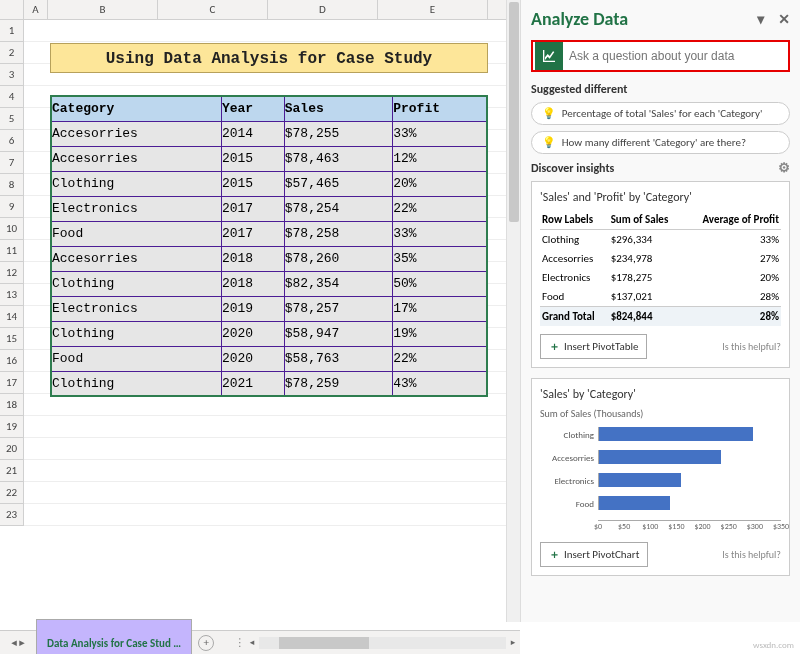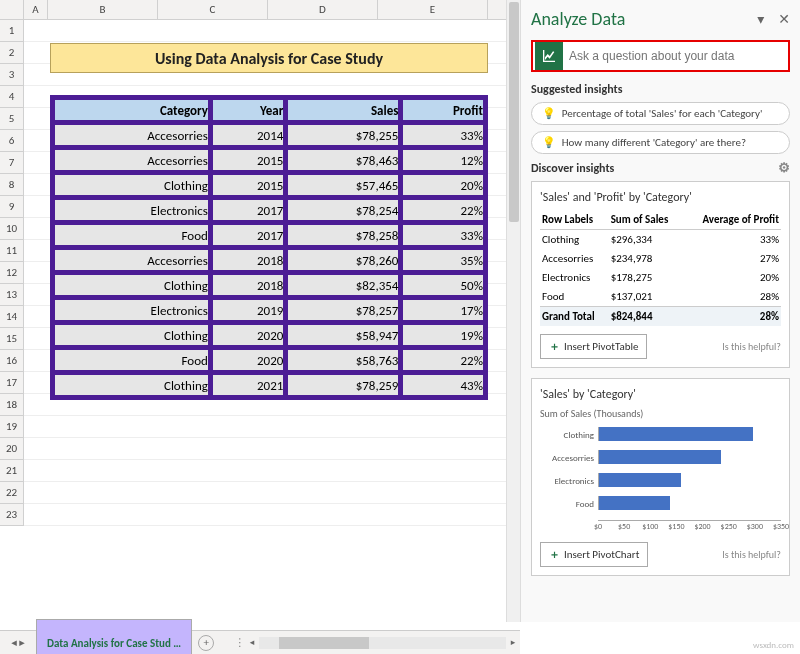--- a/index.html
+++ b/index.html
@@ -14,45 +14,45 @@
 .col-h { border-right: 1px solid #d0d0d0; text-align: center; line-height: 20px; color: #444; font-size: 11px; }
 .col-h.A { width: 24px; }
 .col-h.B { width: 110px; }
 .col-h.C { width: 110px; }
 .col-h.D { width: 110px; }
 .col-h.E { width: 110px; }
 
 .grid-body { display: flex; }
 .row-headers { width: 24px; background: #f3f2f1; }
 .row-h { height: 22px; border-bottom: 1px solid #d0d0d0; border-right: 1px solid #d0d0d0; text-align: center; font-size: 11px; color: #444; line-height: 22px; }
-.cells { position: relative; width: 490px; }
+.cells { position: relative; width: 490px; font-family: Liberation Mono, monospace; }
 .cells .gridline-row { height: 22px; border-bottom: 1px solid #eee; }
 
 .title-banner { position: absolute; left: 26px; top: 23px; width: 438px; height: 30px; background: #fde699; border: 1px solid #b7a15b; text-align: center; font-weight: bold; font-size: 16px; line-height: 30px; color: #222; }
 
 .data-table { position: absolute; left: 26px; top: 75px; width: 438px; border: 2px solid #2e7d4f; background: #e6e6e6; border-collapse: collapse; }
-.data-table th, .data-table td { border: 5px solid #4c1d95; height: 25px; text-align: right; font-size: 13px; }
+.data-table th, .data-table td { border: 1px solid #4c1d95; height: 25px; text-align: left; font-size: 13px; }
 .data-table th { background: #bdd7ee; font-weight: bold; }
 .data-table td { background: #e6e6e6; }
 
 .vscroll { position: absolute; right: 0; top: 0; width: 14px; height: 100%; background: #f0f0f0; border-left: 1px solid #ddd; }
 .vscroll .thumb { position: absolute; top: 2px; left: 2px; width: 10px; height: 220px; background: #c8c8c8; border-radius: 2px; }
 
 .sheet-tabs { position: absolute; bottom: 0; left: 0; height: 24px; width: 520px; background: #f3f2f1; border-top: 1px solid #ccc; display: flex; align-items: center; font-size: 11px; }
 .tab-nav { width: 36px; text-align: center; color: #666; }
 .sheet-tab { background: #c4b5fd; border: 1px solid #aaa; border-bottom: none; padding: 17px 10px; color: #217346; font-weight: bold; }
 .tab-add { margin-left: 6px; width: 16px; height: 16px; border: 1px solid #aaa; border-radius: 50%; text-align: center; line-height: 14px; color: #666; }
 .hscroll-area { margin-left: 20px; flex: 1; display: flex; align-items: center; }
 .hscroll-track { flex: 1; height: 12px; background: #e8e8e8; position: relative; }
 .hscroll-thumb { position: absolute; left: 20px; width: 90px; height: 12px; background: #c8c8c8; }
 .hscroll-btn { width: 14px; height: 14px; text-align: center; color: #666; font-size: 9px; }
 
 
 .pane { flex: 1; background: #f9f9f9; border-left: 1px solid #ddd; padding: 8px 10px; overflow: hidden; font-size: 12px; }
-.pane-header { display: flex; align-items: center; justify-content: space-between; margin-bottom: 10px; }
+.pane-header { display: flex; align-items: center; justify-content: space-between; margin-bottom: 10px; font-weight: bold; }
 .pane-title { font-size: 18px; color: #217346; }
 .pane-ctrl { color: #666; font-size: 14px; display: flex; gap: 14px; }
 .pane-ctrl span { cursor: pointer; }
 
 .ask-box { border: 2px solid #e60000; display: flex; align-items: center; height: 32px; margin-bottom: 10px; background: #fff; }
 .ask-icon { width: 28px; height: 28px; background: #217346; display: flex; align-items: center; justify-content: center; margin: 2px; }
 .ask-icon svg { width: 16px; height: 16px; }
 .ask-input { border: none; flex: 1; padding: 4px; font-size: 12px; color: #888; outline: none; }
 
 .sec-label { font-weight: bold; font-size: 12px; color: #333; margin: 6px 0; display: flex; justify-content: space-between; align-items: center; }
@@ -251,21 +251,21 @@
 
     <div class="ask-box">
       <div class="ask-icon">
         <svg viewBox="0 0 24 24">
             <path fill="#fff" d="M3 3h2v18H3zM3 19h18v2H3zM6 14l4-5 3 3 5-7 2 1-7 10-3-3-4 5z"></path>
           </svg>
       </div>
       <input class="ask-input" placeholder="Ask a question about your data" style="">
     </div>
 
-    <div class="sec-label">Suggested insights</div>
+    <div class="sec-label">Suggested different</div>
     <div class="pill">
         <span class="bulb">💡</span>
         <span>Percentage of total 'Sales' for each 'Category'</span>
       </div>
     <div class="pill">
         <span class="bulb">💡</span>
         <span>How many different 'Category' are there?</span>
       </div>
 
     <div class="sec-label">

